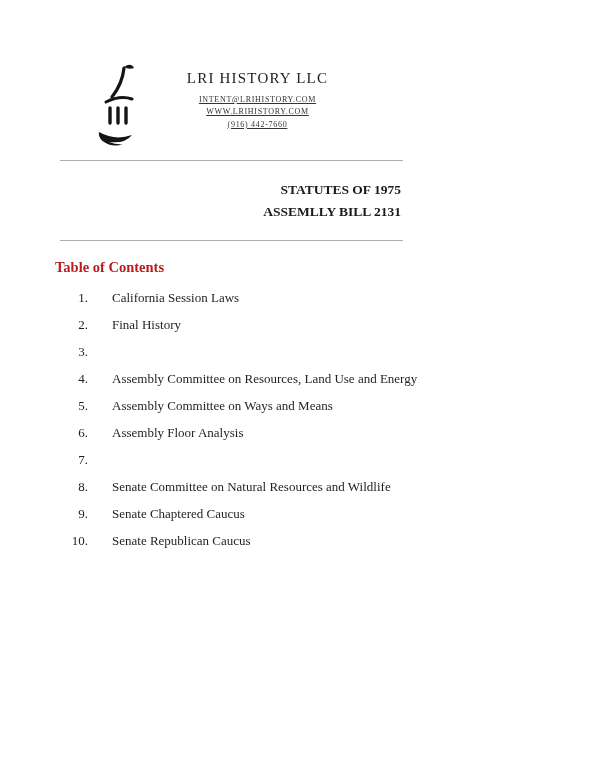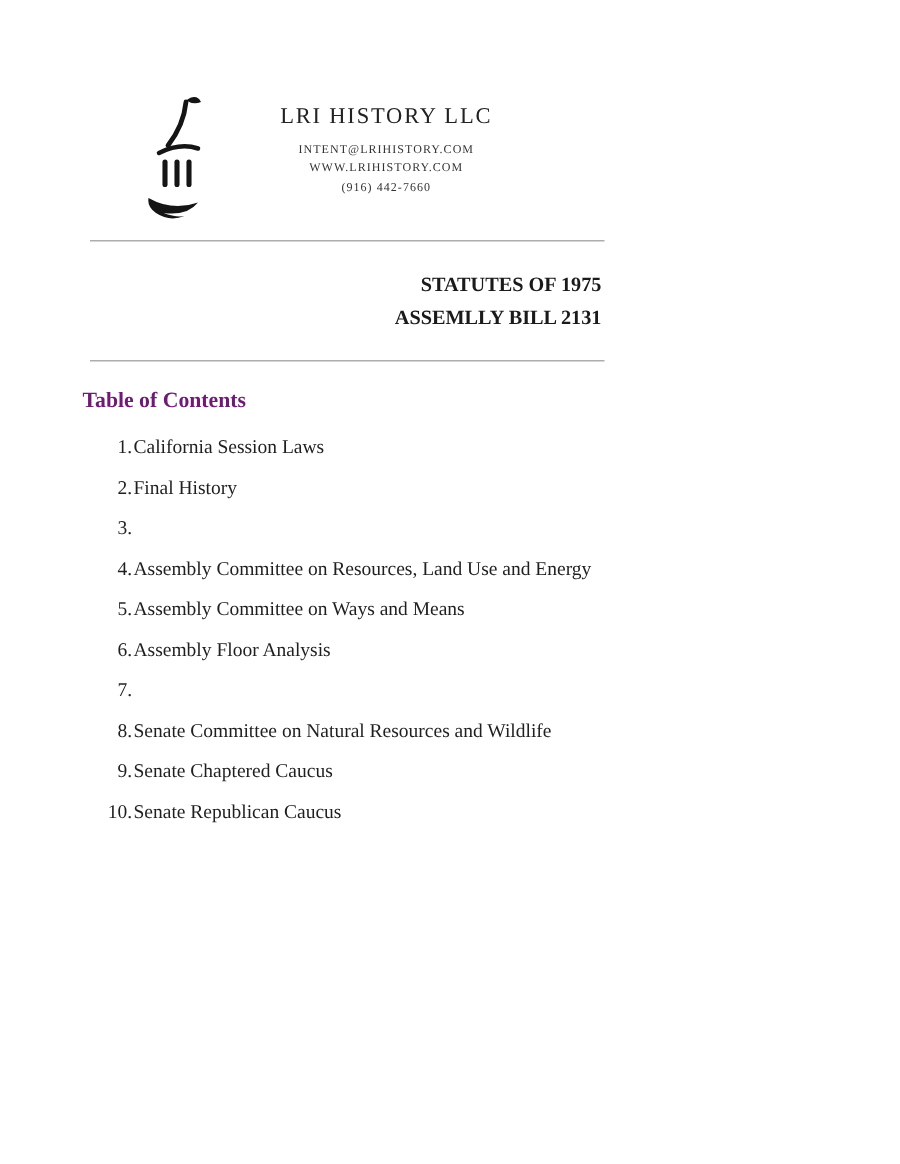--- a/index.html
+++ b/index.html
@@ -39,20 +39,21 @@
     font-size: 15px;
     letter-spacing: 1.2px;
     color: #222;
     margin-bottom: 7px;
   }
   .contact-line {
     font-size: 8px;
     letter-spacing: 0.7px;
     color: #333;
     line-height: 1.55;
+    text-decoration: underline;
   }
 
   
   .rule {
     border: none;
     border-top: 1px solid #adadad;
     margin: 0 78px 0 60px;
   }
   .rule-top { margin-top: 14px; }
   .rule-mid { margin-top: 16px; }
@@ -69,42 +70,42 @@
     color: #1a1a1a;
     margin-left: 20px;
   }
   .doc-info div { white-space: pre; }
 
   
   .toc-title {
     margin: 18px 0 10px 55px;
     font-size: 14.5px;
     font-weight: bold;
-    color: #701a75;
+    color: #b91c1c;
   }
   .toc-list {
     margin: 14px 0 0 0;
     padding: 0;
     list-style: none;
   }
   .toc-item {
     display: flex;
     align-items: baseline;
     font-size: 13px;
     color: #1f1f1f;
     margin-bottom: 11.5px;
     line-height: 1.2;
   }
   .toc-num {
     width: 88px;
     text-align: right;
     flex: 0 0 auto;
   }
   .toc-label {
-    margin-left: 1px;
+    margin-left: 24px;
   }
 </style>
 </head>
 <body>
 
 <div class="page">
 
   <header class="letterhead">
     <div class="logo-wrap">
       <svg viewBox="0 0 60 84" width="60" height="84" aria-hidden="true">

